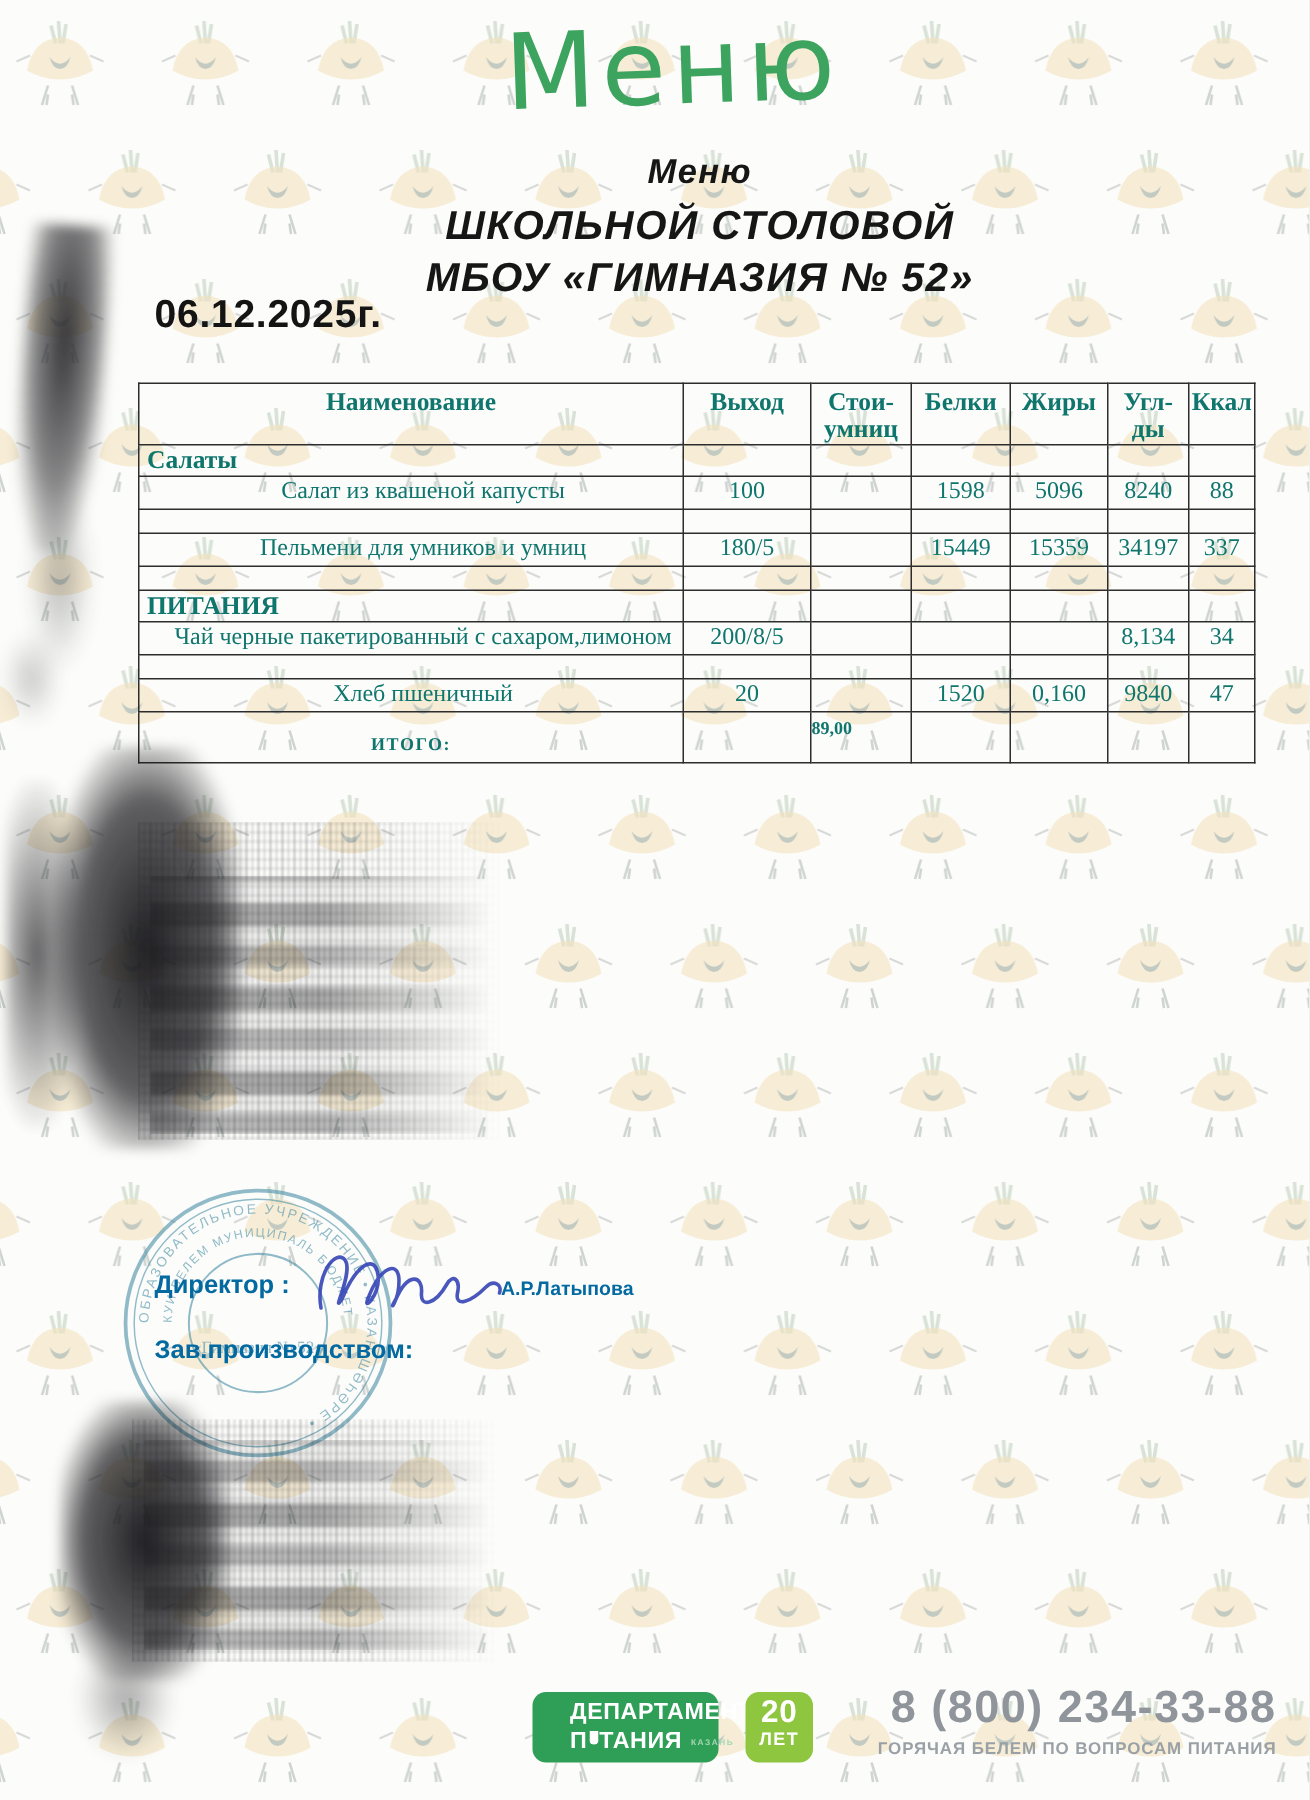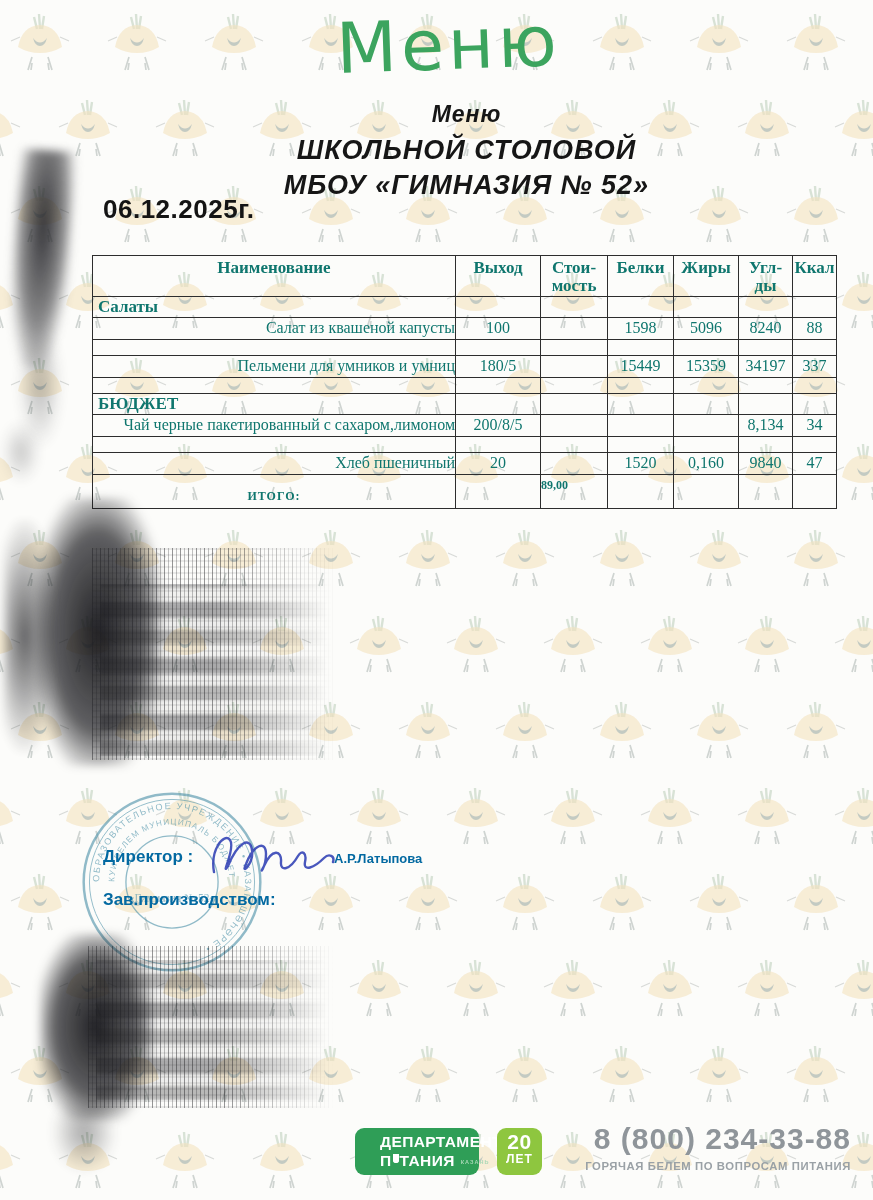--- a/index.html
+++ b/index.html
@@ -32,21 +32,21 @@
   }
   
   .menu-table-wrap { position:absolute; left:92px; top:255px; width:744px; z-index:3; }
   table.menu { width:744px; border-collapse:collapse; table-layout:fixed;
     font-family:"Liberation Serif", serif; color:#0f766e; }
   table.menu th, table.menu td { border:1.5px solid #2d2d2d; overflow:hidden; }
   table.menu thead th { font-size:17px; font-weight:bold; text-align:center; vertical-align:top; padding-top:3px; line-height:1.08; height:38px; }
   tr.row-section td:first-child { font-size:17px; font-weight:bold; text-align:left; padding-left:5px; }
   tr.row-section td { height:20px; }
   tr.row-item td { height:22px; font-size:16px; text-align:center; }
-  tr.row-item td:first-child { text-align:right; padding-left:16px; }
+  tr.row-item td:first-child { text-align:center; padding-left:16px; }
   tr.row-spacer td { height:16px; line-height:0; font-size:0; }
   tr.row-total td { height:34px; font-size:12px; font-weight:bold; }
   tr.row-total td.total-label { text-align:center; vertical-align:bottom; padding-bottom:4px; letter-spacing:1px; }
   tr.row-total td.total-value { text-align:left; vertical-align:top; padding-top:3px; }
   
   .smudge { position:absolute; z-index:4; pointer-events:none; }
   .sm-core { filter:blur(4px); }
   .sm-soft { filter:blur(6px); }
   .sm-streaks {
     background:
@@ -136,21 +136,21 @@
         <thead>
           <tr>
             <th>
               <div>Наименование</div>
             </th>
             <th>
               <div>Выход</div>
             </th>
             <th>
               <div>Стои-</div>
-              <div>мость</div>
+              <div>умниц</div>
             </th>
             <th>
               <div>Белки</div>
             </th>
             <th>
               <div>Жиры</div>
             </th>
             <th>
               <div>Угл-</div>
               <div>ды</div>
@@ -200,21 +200,21 @@
           <tr class="row-spacer">
             <td></td>
             <td></td>
             <td></td>
             <td></td>
             <td></td>
             <td></td>
             <td></td>
           </tr>
           <tr class="row-section">
-            <td>БЮДЖЕТ</td>
+            <td>ПИТАНИЯ</td>
             <td></td>
             <td></td>
             <td></td>
             <td></td>
             <td></td>
             <td></td>
           </tr>
           <tr class="row-item">
             <td>Чай черные пакетированный с сахаром,лимоном</td>
             <td>200/8/5</td>

